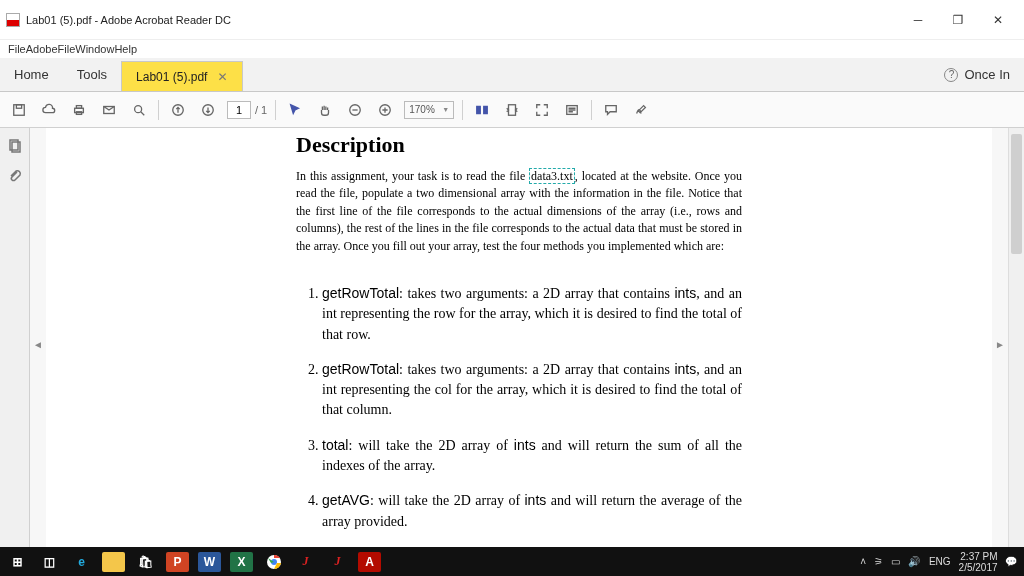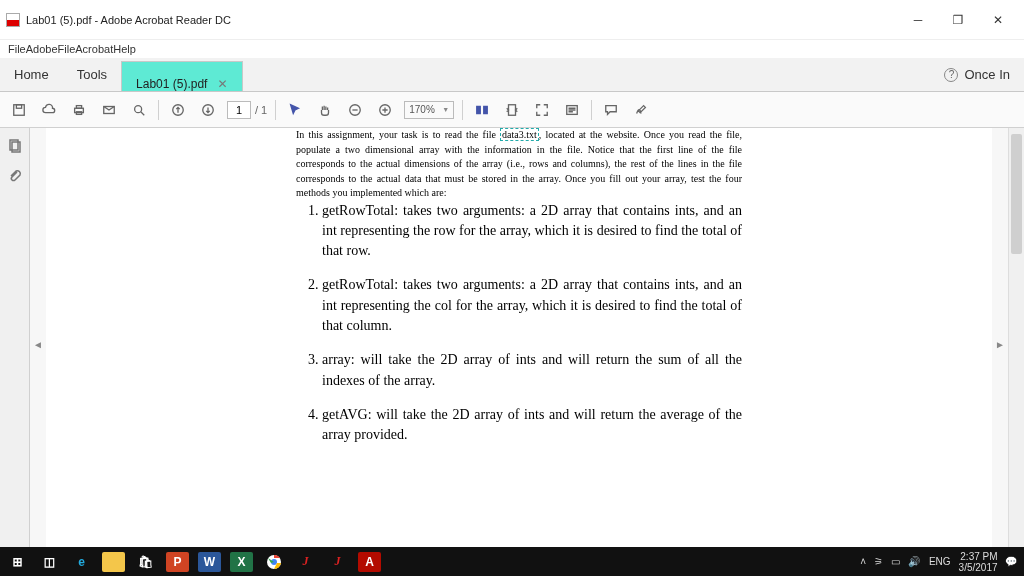--- a/index.html
+++ b/index.html
@@ -7,45 +7,45 @@
   .titlebar { height: 40px; background: #fff; display: flex; align-items: center; padding: 0 6px; border-bottom: 1px solid #eee; }
   .titlebar .app-icon { width: 14px; height: 14px; background: linear-gradient(#fff 50%, #d00 50%); border: 1px solid #aaa; margin-right: 6px; }
   .titlebar .title { flex: 1; font-size: 11px; color: #222; }
   .win-controls { display: flex; gap: 0; }
   .win-btn { width: 40px; height: 26px; display: flex; align-items: center; justify-content: center; color: #333; font-size: 12px; }
   .menubar { height: 18px; background: #fff; display: flex; align-items: center; padding: 0 8px; font-size: 11px; color: #333; }
   .app-shell { height: 34px; background: #f2f2f2; border-bottom: 1px solid #c8c8c8; display: flex; align-items: stretch; }
   .app-shell .nav-btn { padding: 0 14px; display: flex; align-items: center; font-size: 13px; color: #333; font-weight: 500; }
   .tabs { display: flex; align-items: flex-end; }
   .tab { height: 30px; padding: 0 14px; display: flex; align-items: center; gap: 10px; font-size: 12px; color: #555; border: 1px solid transparent; border-bottom: none; }
-  .tab.active { background: #5eead4; border-color: #c8c8c8; color: #222; align-items: flex-end; }
+  .tab.active { background: #fde047; border-color: #c8c8c8; color: #222; }
   .tab .close { color: #777; font-size: 12px; }
   .app-shell .spacer { flex: 1; }
   .signin { display: flex; align-items: center; gap: 6px; padding: 0 14px; color: #333; font-size: 13px; }
   .signin .help { width: 14px; height: 14px; border: 1px solid #888; border-radius: 50%; display: flex; align-items: center; justify-content: center; font-size: 10px; color: #666; }
   .toolbar { height: 36px; border-bottom: 1px solid #d0d0d0; display: flex; align-items: center; padding: 0 8px; gap: 8px; background: #fafafa; }
   .tbtn { width: 22px; height: 22px; display: flex; align-items: center; justify-content: center; color: #666; border-radius: 2px; }
   .tbtn svg { width: 14px; height: 14px; stroke: #666; fill: none; stroke-width: 1.5; }
   .tdiv { width: 1px; height: 20px; background: #d0d0d0; }
   .page-counter { display: flex; align-items: center; gap: 4px; font-size: 11px; color: #666; }
   .page-counter input { width: 24px; height: 18px; border: 1px solid #bbb; text-align: center; font-size: 11px; }
   .zoom-box { width: 50px; height: 18px; border: 1px solid #bbb; display: flex; align-items: center; padding: 0 4px; font-size: 10px; color: #555; justify-content: space-between; }
   .content-area { display: flex; height: 431px; }
   .left-rail { width: 30px; background: #f0f0f0; border-right: 1px solid #d0d0d0; display: flex; flex-direction: column; align-items: center; padding-top: 10px; gap: 14px; }
   .left-rail .rail-icon { width: 16px; height: 16px; color: #777; }
   .scroll-edge { width: 16px; background: #f7f7f7; position: relative; }
   .scroll-arrow { position: absolute; top: 50%; left: 50%; transform: translate(-50%,-50%); color: #888; font-size: 10px; }
   .page { flex: 1; background: #fff; padding: 0 250px 0 250px; overflow: hidden; font-family: "Georgia", "Times New Roman", serif; color: #000; position: relative; }
   .right-scroll { width: 16px; background: #f0f0f0; border-left: 1px solid #ddd; position: relative; }
   .right-scroll .thumb { position: absolute; top: 6px; left: 2px; right: 2px; height: 120px; background: #cfcfcf; border-radius: 2px; }
   .page h2 { font-size: 22px; font-weight: 700; margin: 4px 0 10px; }
-  .page p.intro { font-size: 10px; line-height: 1.45; text-align: justify; margin-bottom: 0; }
+  .page p.intro { font-size: 12px; line-height: 1.45; text-align: justify; margin-bottom: 28px; }
   .page ol { list-style: decimal; margin-left: 26px; }
   .page ol li { font-size: 14px; line-height: 1.45; text-align: justify; margin-bottom: 14px; }
-  .page code, .page tt { font-family: Liberation Serif, serif; }
+  .page code, .page tt { font-family: Liberation Sans, sans-serif; }
   .linkbox { border: 1px dashed #2aa; color: #000; padding: 0 1px; }
   .taskbar { position: absolute; bottom: 0; left: 0; right: 0; height: 29px; background: #111; display: flex; align-items: center; padding: 0 6px; }
   .task-icons { display: flex; gap: 9px; align-items: center; }
   .task-icon { width: 23px; height: 20px; display: flex; align-items: center; justify-content: center; font-size: 12px; font-weight: bold; border-radius: 2px; }
   .tray { margin-left: auto; display: flex; align-items: center; gap: 8px; color: #ddd; font-size: 10px; }
   .tray .clock { text-align: right; line-height: 1.1; font-size: 10px; }
   .arrow-tool svg { stroke: #45a; fill: #45a; }
 </style>
 </head>
 <body>
@@ -57,21 +57,21 @@
     <div class="win-btn">─</div>
     <div class="win-btn">❐</div>
     <div class="win-btn">✕</div>
   </div>
 </div>
 
 <div class="menubar">
   <span>File</span>
   <span>Adobe</span>
   <span>File</span>
-  <span>Acrobat</span>
+  <span>Window</span>
   <span>Help</span>
 </div>
 
 <div class="app-shell">
   <div class="nav-btn">Home</div>
   <div class="nav-btn">Tools</div>
   <div class="tabs">
     <div class="tab active">
       <span>Lab01 (5).pdf</span>
       <span class="close">✕</span>
@@ -202,27 +202,28 @@
           <rect x="5" y="4" width="8" height="10"></rect>
         </svg></div>
     <div class="rail-icon"><svg viewBox="0 0 16 16" width="16" height="16" fill="none" stroke="#777" stroke-width="1.5">
           <path d="M10 4l-5 5a2 2 0 003 3l5-5a3 3 0 00-4-4l-5 5"></path>
         </svg></div>
   </div>
   <div class="scroll-edge">
       <div class="scroll-arrow">◄</div>
     </div>
   <div class="page">
+    <h2>Description</h2>
     <p class="intro">
       <span>In this assignment, your task is to read the file </span><span class="linkbox">data3.txt</span><span>, located at the website. Once you read the file, populate a two dimensional array with the information in the file. Notice that the first line of the file corresponds to the actual dimensions of the array (i.e., rows and columns), the rest of the lines in the file corresponds to the actual data that must be stored in the array. Once you fill out your array, test the four methods you implemented which are:</span>
     </p>
     <ol>
       <li><tt>getRowTotal</tt><span>: takes two arguments: a 2D array that contains </span><tt>ints</tt><span>, and an int representing the row for the array, which it is desired to find the total of that row.</span></li>
       <li><tt>getRowTotal</tt><span>: takes two arguments: a 2D array that contains </span><tt>ints</tt><span>, and an int representing the col for the array, which it is desired to find the total of that column.</span></li>
-      <li><tt>array</tt><span>: will take the 2D array of </span><tt>ints</tt><span> and will return the sum of all the indexes of the array.</span></li>
+      <li><tt>total</tt><span>: will take the 2D array of </span><tt>ints</tt><span> and will return the sum of all the indexes of the array.</span></li>
       <li><tt>getAVG</tt><span>: will take the 2D array of </span><tt>ints</tt><span> and will return the average of the array provided.</span></li>
     </ol>
 
   </div>
   <div class="scroll-edge">
       <div class="scroll-arrow">►</div>
     </div>
   <div class="right-scroll">
       <div class="thumb"></div>
     </div>
@@ -252,17 +253,17 @@
     <div class="task-icon" style="background:#b30b00;color:#fff">A</div>
   </div>
   <div class="tray">
     <span>˄</span>
     <span>⚞</span>
     <span>▭</span>
     <span>🔊</span>
     <span>ENG</span>
     <div class="clock">
       <div>2:37 PM</div>
-      <div>3/5/2017</div>
+      <div>2/5/2017</div>
     </div>
     <span>💬</span>
   </div>
 </div>
 
 </body></html>

